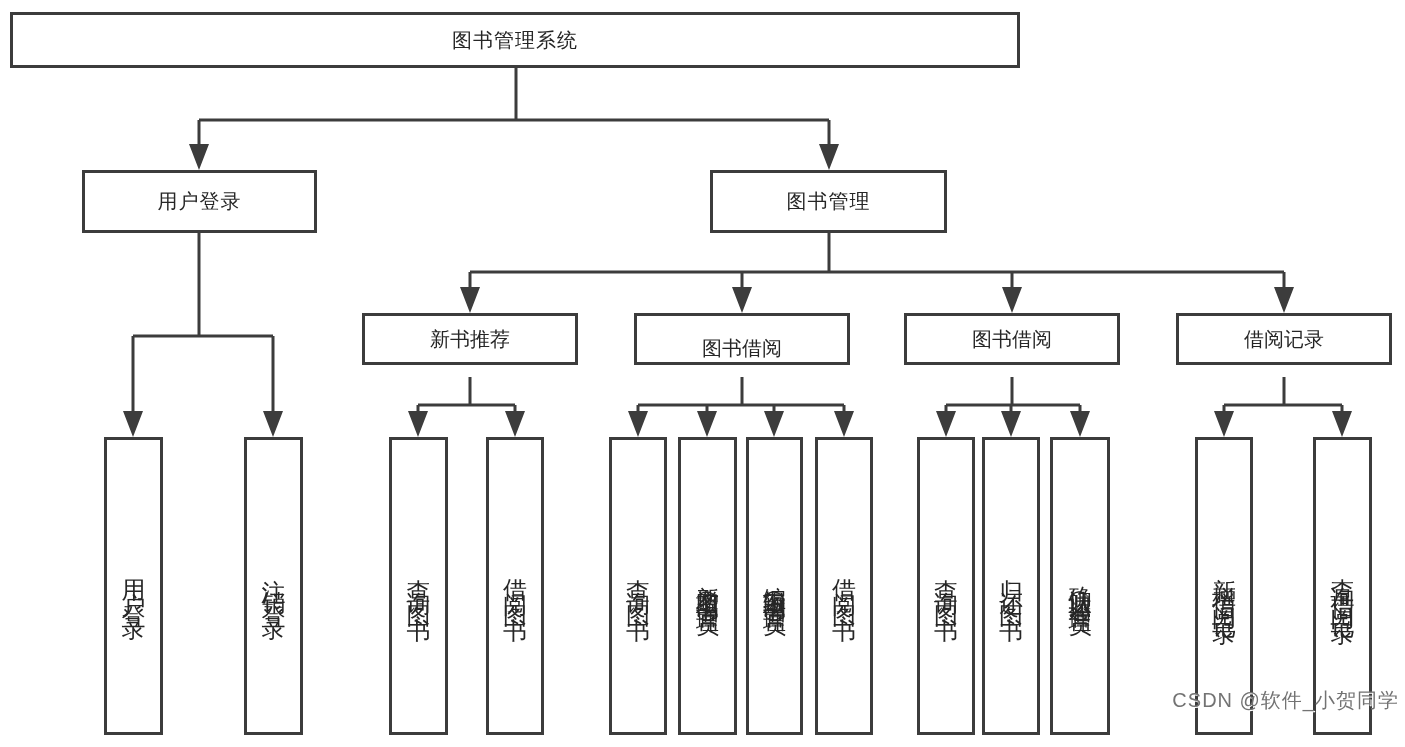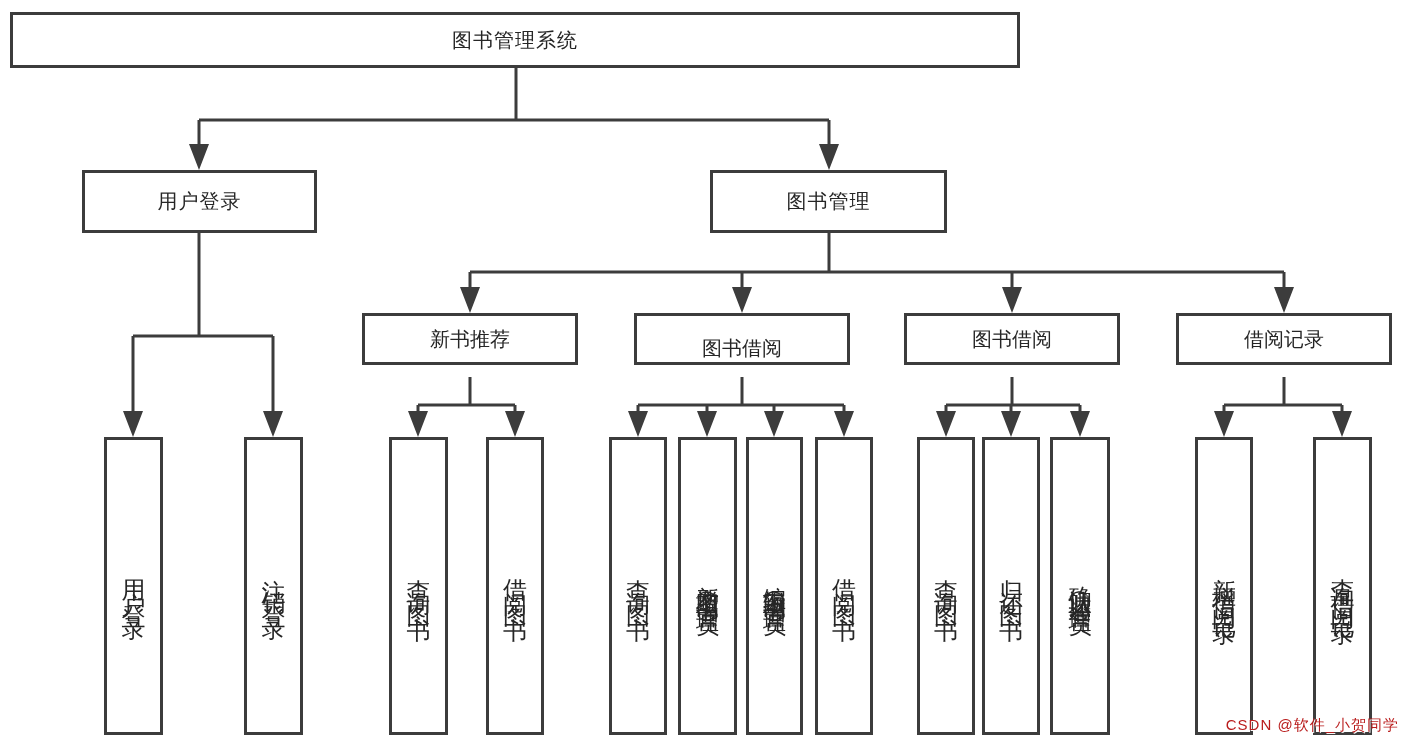--- a/index.html
+++ b/index.html
@@ -40,24 +40,24 @@
     writing-mode: vertical-rl;
     letter-spacing: 13px;
     line-height: 1;
     white-space: nowrap;
   }
   .leaf .vtext.mid  { letter-spacing: 9px; }
   .leaf .vtext.long { letter-spacing: 4px; font-size: 23px; }
   #watermark {
     position: absolute;
     right: 6px;
-    top: 716px;
+    top: 687px;
     z-index: 5;
-    font-size: 15px;
-    color: #b91c1c;
+    font-size: 20px;
+    color: #737373;
     text-shadow: 1px 1px 0 #ffffff;
     letter-spacing: 1px;
   }
 </style>
 </head>
 <body>
 
 <div id="canvas">
 
   <svg id="connectors" viewBox="0 0 1405 747" xmlns="http://www.w3.org/2000/svg">

